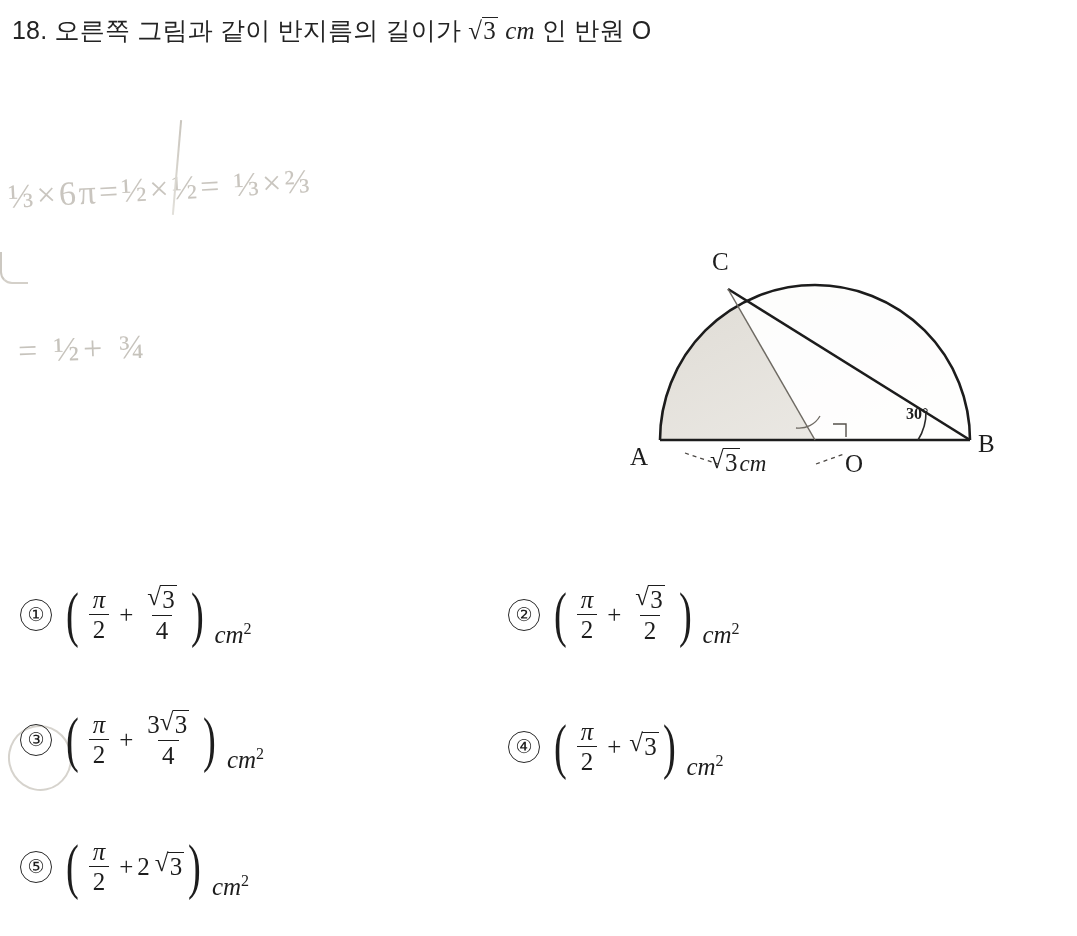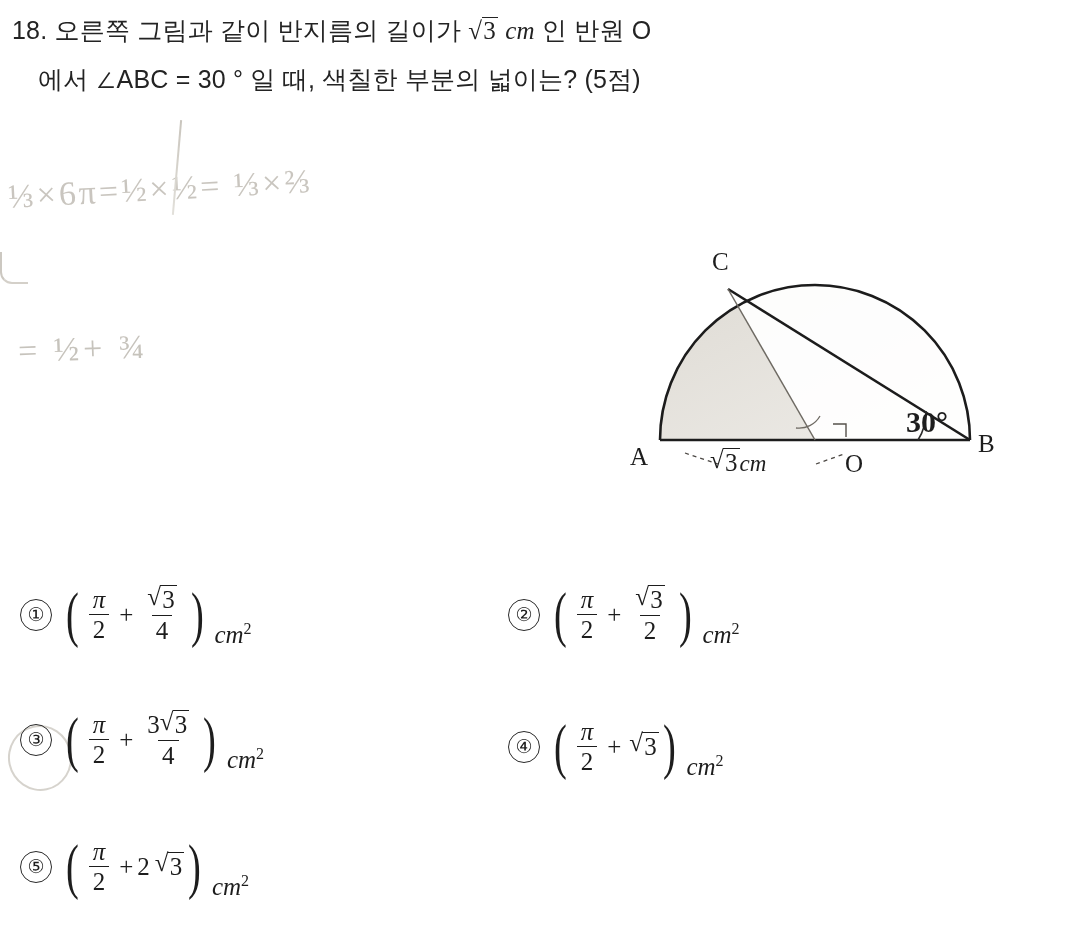--- a/index.html
+++ b/index.html
@@ -215,21 +215,20 @@
   <div class="question">
     <div class="qline">
       <span>18.</span>
       <span>오른쪽 그림과 같이 반지름의 길이가</span>
       <span class="sqrt-wrap">
         <span class="radical serif">√</span><span class="rad-body serif">3</span>
       </span>
       <span class="ital">cm</span>
       <span>인 반원 O</span>
     </div>
-    <div class="qline qline2">에서 ∠ABC = 30 ° 일 때, 색칠한 부분의 넓이는? (5점)</div>
   </div>
 
   <div class="scribble" id="hw1">⅓×6π=½×½= ⅓×⅔</div>
   <div class="scribble" id="hw2">= ½+ ¾</div>
   <div id="hw-stroke"></div>
   <div id="hw-mark3"></div>
   <div id="hw-circle-mark"></div>
 
   <div class="figure">
     <svg width="420" height="255" viewBox="0 0 420 255">
@@ -264,21 +263,21 @@
       <path d="M 196 180 A 24 24 0 0 0 220 168" fill="none" stroke="#6e6a63" stroke-width="1.3"></path>
 
       <path d="M 85 205 L 118 216" stroke="#4b4743" stroke-width="1.3" stroke-dasharray="4 4" fill="none"></path>
       <path d="M 216 216 L 244 206" stroke="#4b4743" stroke-width="1.3" stroke-dasharray="4 4" fill="none"></path>
     </svg>
 
     <span class="fig-label" style="left:30px; top:195px;">A</span>
     <span class="fig-label" style="left:378px; top:182px;">B</span>
     <span class="fig-label" style="left:112px; top:0px;">C</span>
     <span class="fig-label" style="left:245px; top:202px;">O</span>
-    <span class="fig-label" style="left:306px; top:157px; font-weight:bold; font-size:30px;">30°</span>
+    <span class="fig-label" style="left:306px; top:157px; font-weight:bold; font-size:16px;">30°</span>
 
     <span class="fig-label" style="left:110px; top:200px;">
       <span class="rad">
         <span class="rsym">√</span><span class="rbody">3</span>
       </span><span class="ital" style="font-size:23px;">cm</span>
     </span>
   </div>
 
   <div class="choices">
 

